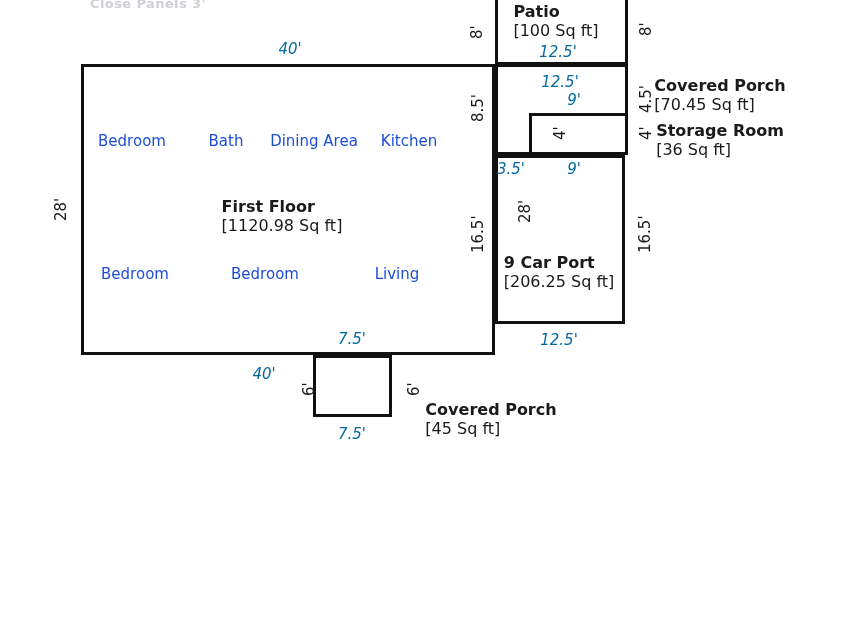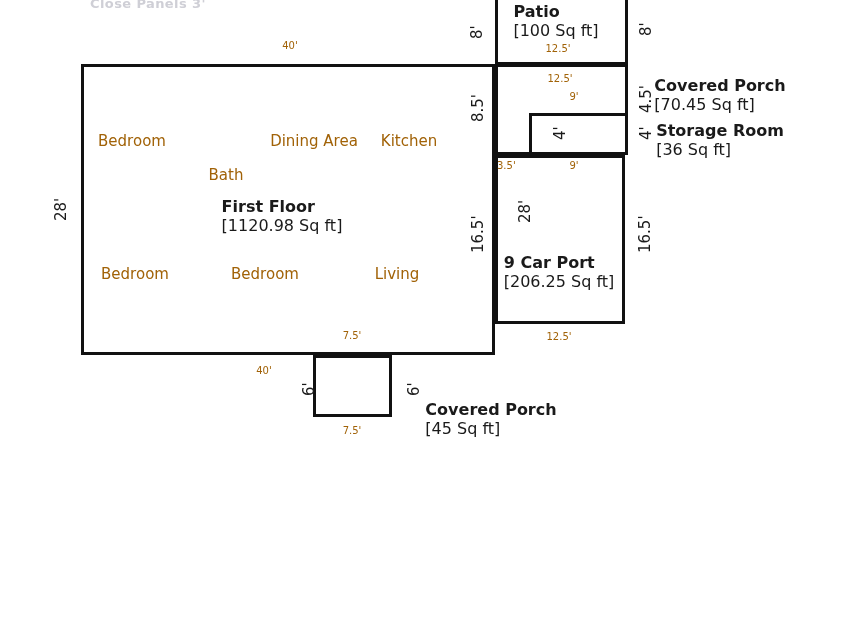--- a/index.html
+++ b/index.html
@@ -24,28 +24,29 @@
     border: 3px solid #111111;
     box-sizing: border-box;
     background: transparent;
   }
   
   .lbl {
     position: absolute;
     white-space: nowrap;
     line-height: 1.18;
     font-size: 15px;
-    color: #a16207;
+    color: #1d4ed8;
   }
   .lbl.center { transform: translateX(-50%); text-align: center; }
   .dim {
     position: absolute;
     white-space: nowrap;
-    font-size: 10px;
-    color: #a16207;
+    font-size: 15px;
+    color: #0369a1;
+    font-style: italic;
   }
   .dim.center { transform: translateX(-50%); text-align: center; }
   .vdim {
     position: absolute;
     white-space: nowrap;
     font-size: 15px;
     color: #1a1a1a;
     transform-origin: 0 0;
     transform: rotate(-90deg);
   }
@@ -133,21 +134,21 @@
 
   <div class="dim center" style="left:559px; top:331px;">12.5'</div>
 
   <div class="dim center" style="left:352px; top:425px;">7.5'</div>
 
   <div class="vdim" style="left:300px; top:396px;">6'</div>
 
   <div class="vdim" style="left:405px; top:396px;">6'</div>
 
   <div class="lbl roomtag center" style="left:132px; top:133px;">Bedroom</div>
-  <div class="lbl roomtag center" style="left:226px; top:133px;margin-top:34px;">Bath</div>
+  <div class="lbl roomtag center" style="left:226px; top:133px;">Bath</div>
   <div class="lbl roomtag center" style="left:314px; top:133px;">Dining Area</div>
   <div class="lbl roomtag center" style="left:409px; top:133px;">Kitchen</div>
 
   <div class="lbl roomtag center" style="left:135px; top:266px;">Bedroom</div>
   <div class="lbl roomtag center" style="left:265px; top:266px;">Bedroom</div>
   <div class="lbl roomtag center" style="left:397px; top:266px;">Living</div>
 
   <div class="block" style="left:282px; top:197px;">
     <span class="name">First Floor</span>
     <span class="area">[1120.98 Sq ft]</span>

